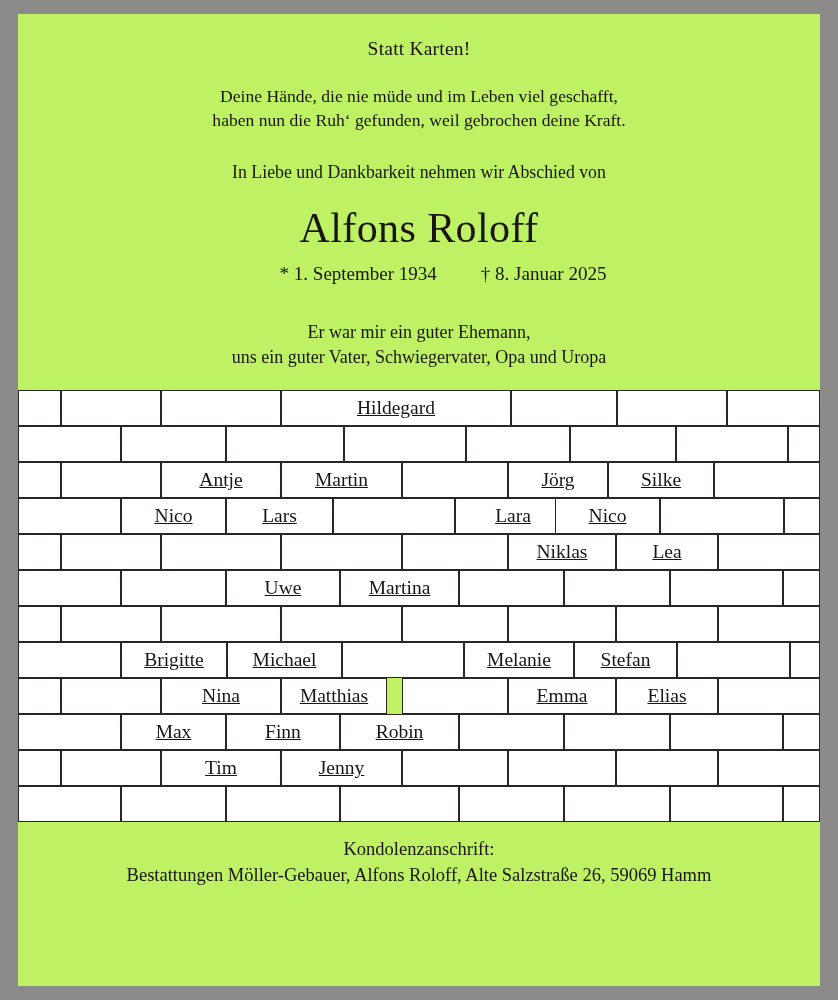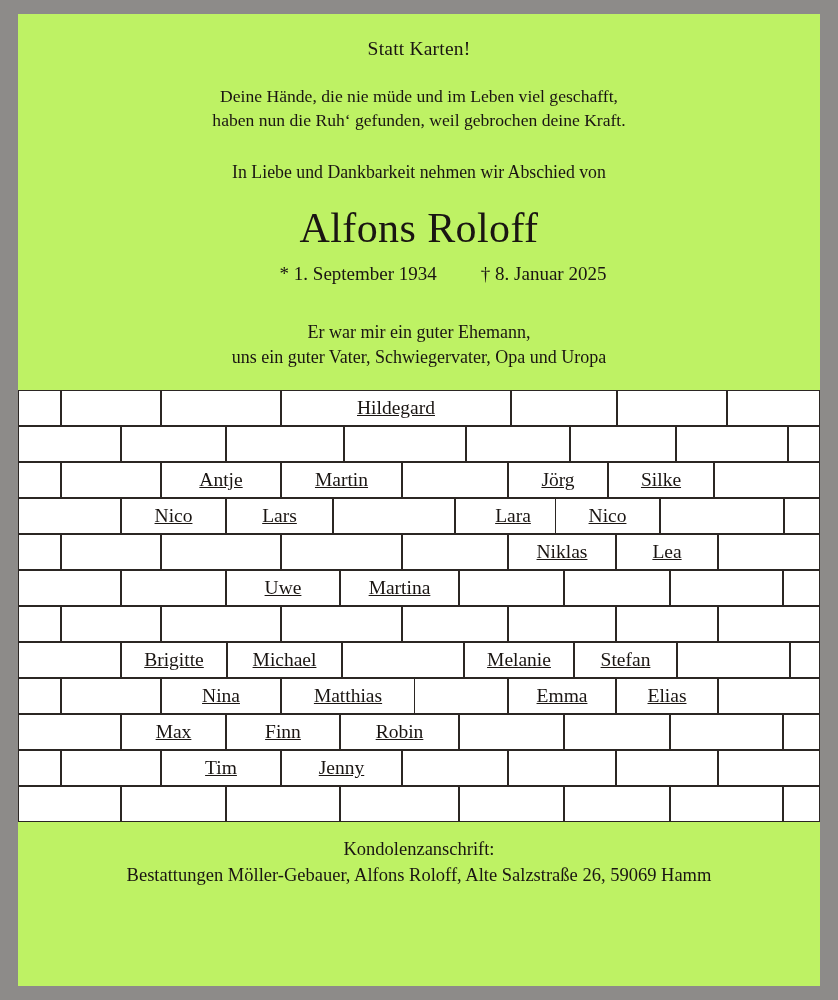--- a/index.html
+++ b/index.html
@@ -218,21 +218,21 @@
         <div class="brick empty" style="left: 324px; width: 122px;"></div>
         <div class="brick filled" style="left: 446px; width: 110px;">Melanie</div>
         <div class="brick filled" style="left: 556px; width: 103px;">Stefan</div>
         <div class="brick empty" style="left: 659px; width: 113px;"></div>
         <div class="brick empty" style="left: 772px; width: 30px;"></div>
       </div>
       <div class="brick-row">
         <div class="brick empty" style="left: 0px; width: 43px;"></div>
         <div class="brick empty" style="left: 43px; width: 100px;"></div>
         <div class="brick filled" style="left: 143px; width: 120px;">Nina</div>
-        <div class="brick filled" style="left: 263px; width: 134px;">Matthias</div>
+        <div class="brick filled" style="left: 263px; width: 106px;">Matthias</div>
         <div class="brick empty" style="left: 384px; width: 106px;"></div>
         <div class="brick filled" style="left: 490px; width: 108px;">Emma</div>
         <div class="brick filled" style="left: 598px; width: 102px;">Elias</div>
         <div class="brick empty" style="left: 700px; width: 102px;"></div>
       </div>
       <div class="brick-row">
         <div class="brick empty" style="left: 0px; width: 103px;"></div>
         <div class="brick filled" style="left: 103px; width: 105px;">Max</div>
         <div class="brick filled" style="left: 208px; width: 114px;">Finn</div>
         <div class="brick filled" style="left: 322px; width: 119px;">Robin</div>

